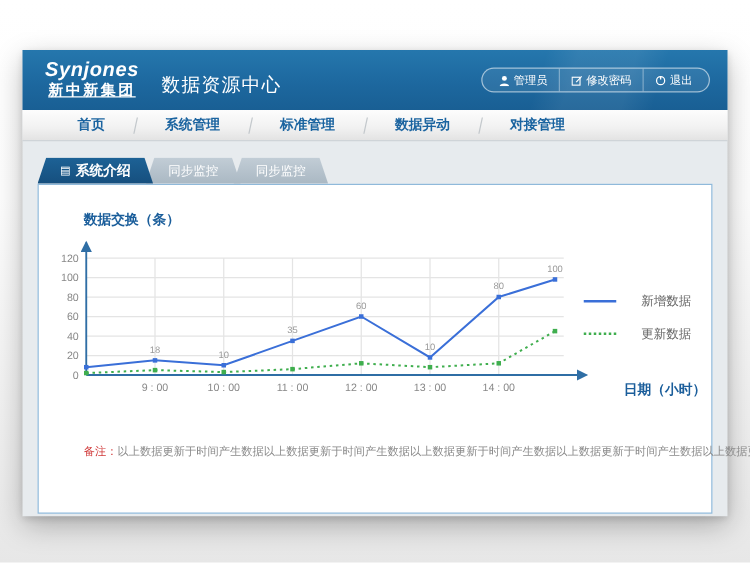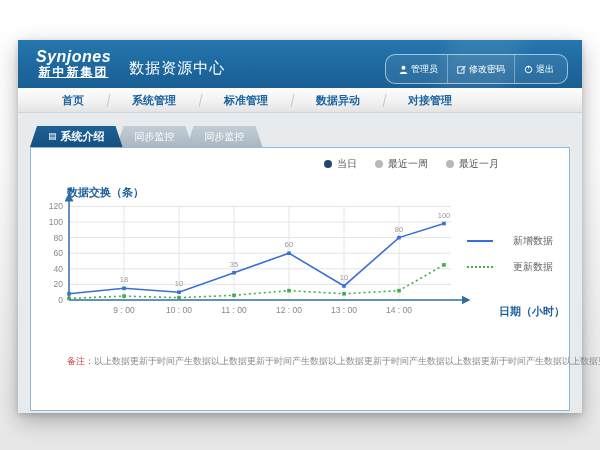--- a/index.html
+++ b/index.html
@@ -23,21 +23,21 @@
     content:""; position:absolute; right:-40px; top:-30px; width:320px; height:140px;
     background:linear-gradient(115deg,rgba(255,255,255,0) 40%,rgba(255,255,255,.07) 47%,rgba(255,255,255,.07) 60%,rgba(255,255,255,0) 67%);
     transform:rotate(-8deg);
   }
   .brand { display:flex; flex-direction:column; align-items:center; line-height:1.05; color:#fff; margin-left:4px; }
   .brand .en { font-size:16px; font-weight:bold; letter-spacing:.5px; font-style:italic; }
   .brand .cn { font-size:12px; font-weight:bold; letter-spacing:2px;text-decoration:underline; }
   .page-title { color:#fff; font-size:15px; margin-left:18px; margin-top:8px; letter-spacing:1px; }
   .hdr-actions {
     position:absolute; right:14px; top:14px; display:flex; align-items:center;
-    border:1px solid rgba(255,255,255,.55); border-radius:10px; height:30px;
+    border:1px solid rgba(255,255,255,.55); border-radius:10px; height:20px;
     background:rgba(255,255,255,.08); padding:0 4px; z-index:2;
   }
   .hdr-btn {
     display:flex; align-items:center; gap:3px; color:#fff; font-size:9px;
     padding:0 9px; height:100%; cursor:pointer; white-space:nowrap;
   }
   .hdr-btn + .hdr-btn { border-left:1px solid rgba(255,255,255,.35); }
   .hdr-btn svg { display:block; }
   
   .nav {
@@ -67,21 +67,21 @@
   .tab.inactive { background:linear-gradient(180deg,#c2cdd6 0%,#aab8c3 100%); z-index:1; }
   .tab .tab-icon { font-size:9px; line-height:1; }
   
   .panel {
     background:#fff; border:1px solid #8fb9da; height:264px; position:relative;
   }
   .range-row { position:absolute; top:9px; right:70px; display:flex; gap:18px; }
   .range-opt { display:flex; align-items:center; gap:5px; font-size:10px; color:#555; cursor:pointer; }
   .dot { width:8px; height:8px; border-radius:50%; background:#b9b9b9; }
   .dot.sel { background:#24456e; }
-  .ylabel { position:absolute; left:36px; top:37px; color:#1b5e9b; font-weight:bold; font-size:11px; }
+  .ylabel { position:absolute; left:36px; top:20px; color:#1b5e9b; font-weight:bold; font-size:11px; }
   .chart-wrap { position:absolute; left:8px; top:40px; }
   .xlabel { position:absolute; left:468px; top:156px; color:#1b5e9b; font-weight:bold; font-size:11px; }
   .chart-legend { position:absolute; right:16px; top:86px; }
   .legend-item { display:flex; align-items:center; gap:20px; font-size:10px; color:#666; margin-bottom:12px; }
   .lsample { width:26px; height:0; border-top-width:2px; }
   .lsample.solid { border-top-style:solid; }
   .lsample.dotted { border-top-style:dotted; }
   .note { position:absolute; left:36px; top:207px; font-size:9px; color:#8a8a8a; white-space:nowrap; }
   .note .pre { color:#d03a3a;font-family:Liberation Serif, serif; }
 </style>
@@ -145,34 +145,20 @@
       <div class="tab inactive">
         <span>同步监控</span>
       </div>
       <div class="tab inactive">
         <span>同步监控</span>
       </div>
     </div>
 
     <div class="panel">
 
-      <div class="range-row">
-        <div class="range-opt">
-          <span class="dot sel"></span>
-          <span>当日</span>
-        </div>
-        <div class="range-opt">
-          <span class="dot"></span>
-          <span>最近一周</span>
-        </div>
-        <div class="range-opt">
-          <span class="dot"></span>
-          <span>最近一月</span>
-        </div>
-      </div>
 
       <div class="ylabel">数据交换（条）</div>
 
       <div class="chart-wrap">
         <svg width="445" height="132">
             <line x1="30" y1="96.4" x2="412" y2="96.4" stroke="#e4e4e4" stroke-width="1"></line>
             <line x1="30" y1="80.8" x2="412" y2="80.8" stroke="#e4e4e4" stroke-width="1"></line>
             <line x1="30" y1="65.19999999999999" x2="412" y2="65.19999999999999" stroke="#e4e4e4" stroke-width="1"></line>
             <line x1="30" y1="49.599999999999994" x2="412" y2="49.599999999999994" stroke="#e4e4e4" stroke-width="1"></line>
             <line x1="30" y1="34" x2="412" y2="34" stroke="#e4e4e4" stroke-width="1"></line>

